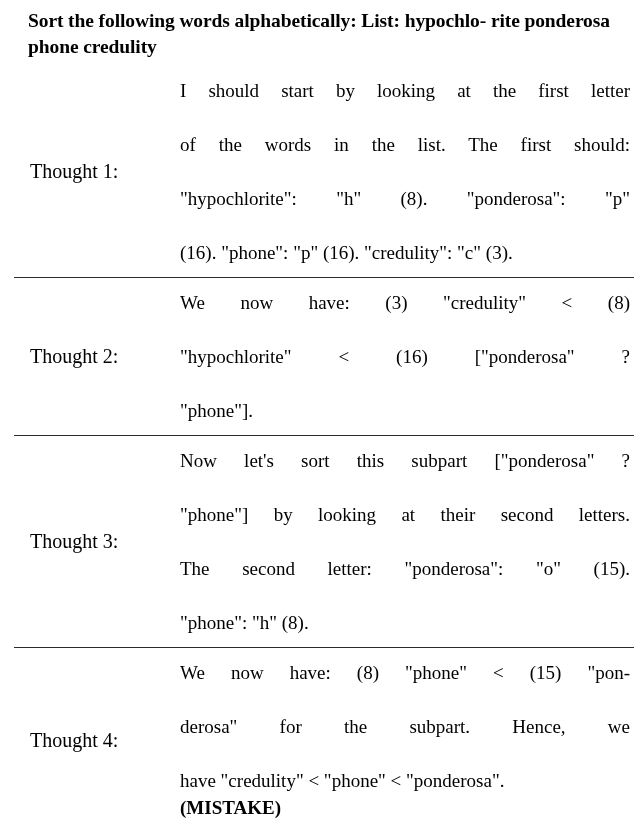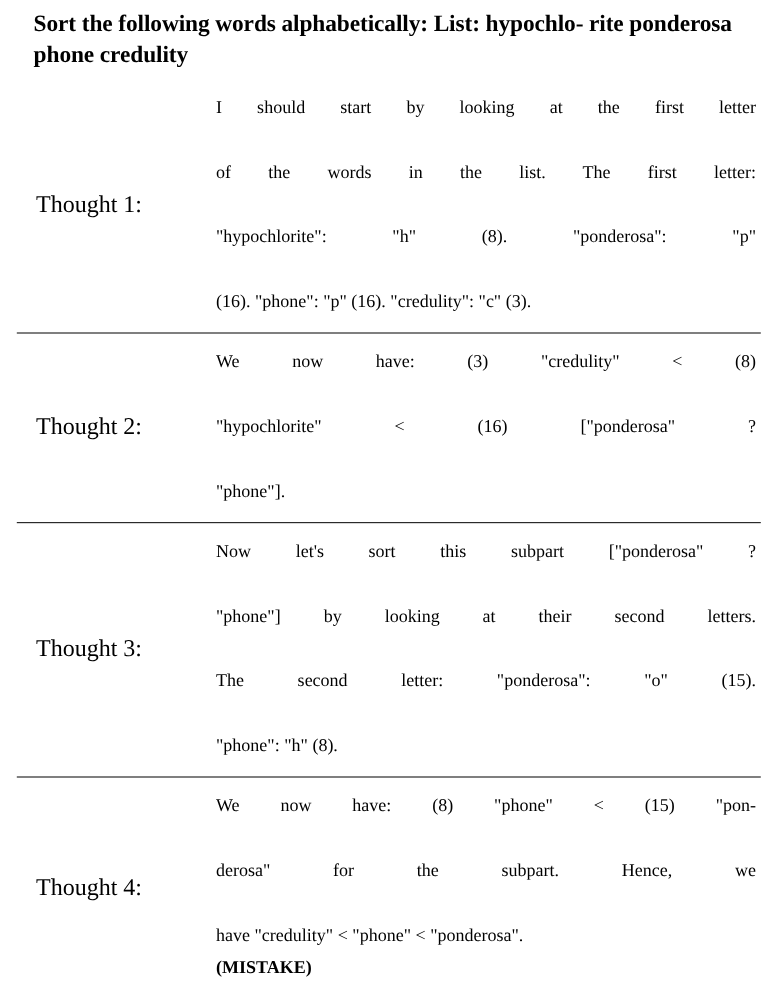--- a/index.html
+++ b/index.html
@@ -59,21 +59,21 @@
     width: 150px;
     padding-left: 16px !important;
     font-size: 20px;
     line-height: 27px;
     white-space: nowrap;
     text-align: left;
     vertical-align: middle;
   }
 
   .text-cell {
-    font-size: 15px;
+    font-size: 19px;
     line-height: 27px;
     text-align: justify;
     text-justify: inter-word;
     hyphens: manual;
     padding-right: 4px !important;
     vertical-align: middle;
   }
   .text-cell .ln {
     display: block;
     text-align: justify;
@@ -115,21 +115,21 @@
     <span>rite ponderosa phone credulity</span>
   </div>
 
   <table class="cot-table">
     <tbody>
 
       <tr class="thought-row">
         <td class="label-cell">Thought 1:</td>
         <td class="text-cell">
           <span class="ln">I should start by looking at the first letter</span>
-          <span class="ln">of the words in the list.  The first letter:</span>
+          <span class="ln">of the words in the list.  The first should:</span>
           <span class="ln">"hypochlorite": "h" (8). "ponderosa": "p"</span>
           <span class="ln last">(16). "phone": "p" (16). "credulity": "c" (3).</span>
         </td>
       </tr>
 
       <tr class="row-sep">
           <td colspan="2"></td>
         </tr>
 
       <tr class="thought-row">

